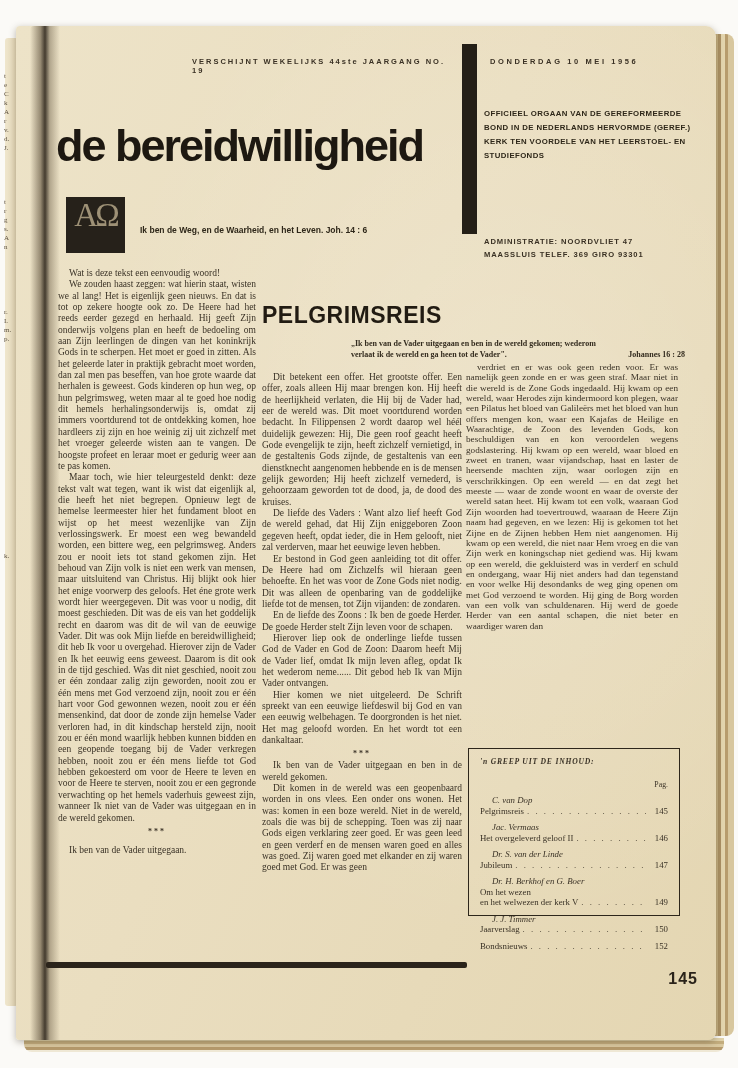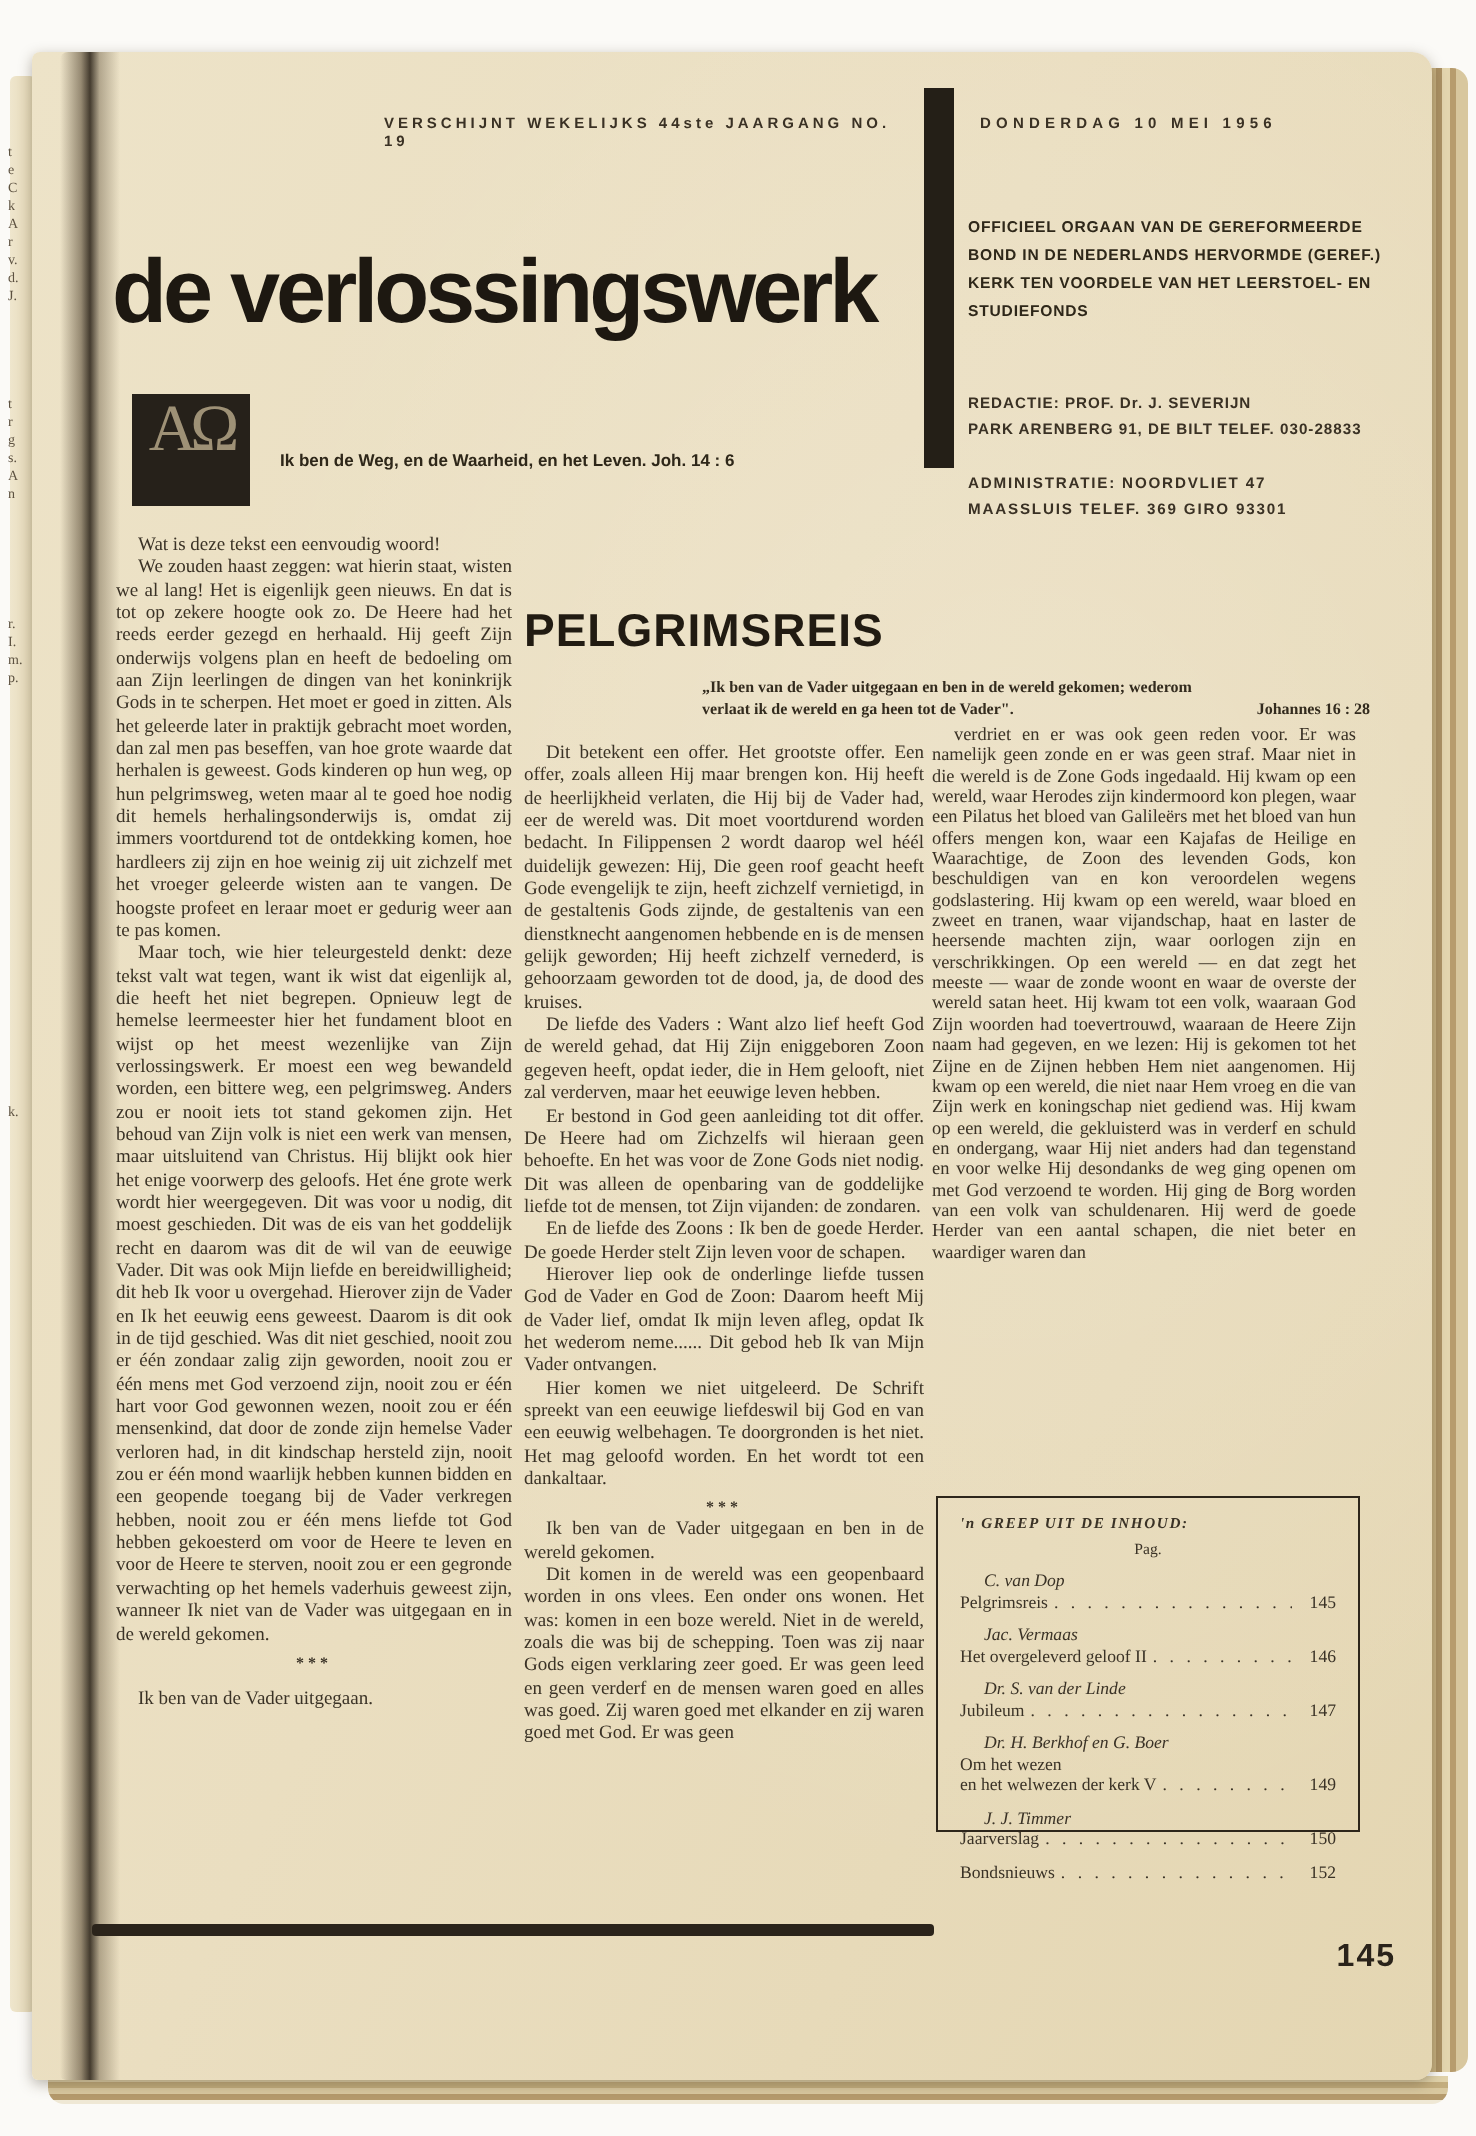--- a/index.html
+++ b/index.html
@@ -70,21 +70,21 @@
   .col-left{left:42px;top:242px;width:198px;height:694px;}
   .col-mid{left:246px;top:346px;width:200px;height:586px;}
   .col-right{left:450px;top:336px;width:212px;height:390px;font-size:9.2px;line-height:10.35px;}
   .sep{text-align:center;text-indent:0!important;letter-spacing:2px;font-weight:bold;
     line-height:9px;margin:3px 0 2px 0;font-size:8px;}
   .solo{margin-top:9px!important;}
 
   .toc-box{left:452px;top:722px;width:212px;height:168px;border:1.5px solid #2d261b;
     padding:8px 11px;box-sizing:border-box;color:#3a3226;}
   .toc-head{font-size:7.6px;font-style:italic;font-weight:bold;letter-spacing:.8px;}
-  .toc-pag{font-size:7.8px;text-align:center;margin-top:4px;}
+  .toc-pag{font-size:7.8px;text-align:right;margin-top:14px;}
   .toc-entry{margin-top:6px;font-size:8.8px;line-height:10.5px;}
   .toc-author{font-style:italic;text-indent:12px;}
   .toc-row{display:flex;align-items:baseline;}
   .toc-row .t{white-space:nowrap;}
   .toc-row .dots{flex:1;overflow:hidden;white-space:nowrap;padding:0 3px;letter-spacing:2px;}
   .toc-row .pg{width:22px;text-align:right;}
   .toc-plain{text-indent:0;}
 
   .bottom-bar{left:30px;top:936px;width:421px;height:6px;background:#2b241b;border-radius:2px;}
   .page-number{left:610px;top:944px;width:72px;text-align:right;font-size:16px;
@@ -121,35 +121,31 @@
   <div class="stack-right"></div>
   <div class="stack-bottom"></div>
 
   <div class="page">
     <div class="gutter"></div>
 
     <div class="abs sans issue-line">VERSCHIJNT WEKELIJKS 44ste JAARGANG NO. 19</div>
     <div class="abs sans date-line">DONDERDAG 10 MEI 1956</div>
     <div class="abs vbar"></div>
 
-    <div class="abs sans masthead">de verlossingswerk</div>
+    <div class="abs sans masthead">de bereidwilligheid</div>
     <div class="abs logo-box">
       <span class="logo-glyphs">ΑΩ</span>
     </div>
     <div class="abs sans motto">Ik ben de Weg, en de Waarheid, en het Leven. Joh. 14 : 6</div>
 
     <div class="abs sans org-block">
       <div>OFFICIEEL ORGAAN VAN DE GEREFORMEERDE</div>
       <div>BOND IN DE NEDERLANDS HERVORMDE (GEREF.)</div>
       <div>KERK TEN VOORDELE VAN HET LEERSTOEL- EN</div>
       <div>STUDIEFONDS</div>
-    </div>
-    <div class="abs sans redactie-block">
-      <div>REDACTIE: PROF. Dr. J. SEVERIJN</div>
-      <div>PARK ARENBERG 91,  DE BILT  TELEF. 030-28833</div>
     </div>
     <div class="abs sans admin-block">
       <div>ADMINISTRATIE: NOORDVLIET 47</div>
       <div>MAASSLUIS TELEF. 369 GIRO 93301</div>
     </div>
 
     <div class="abs sans article-title">PELGRIMSREIS</div>
     <div class="abs quote">
       <div>„Ik ben van de Vader uitgegaan en ben in de wereld gekomen; wederom</div>
       <div class="quote-l2">

